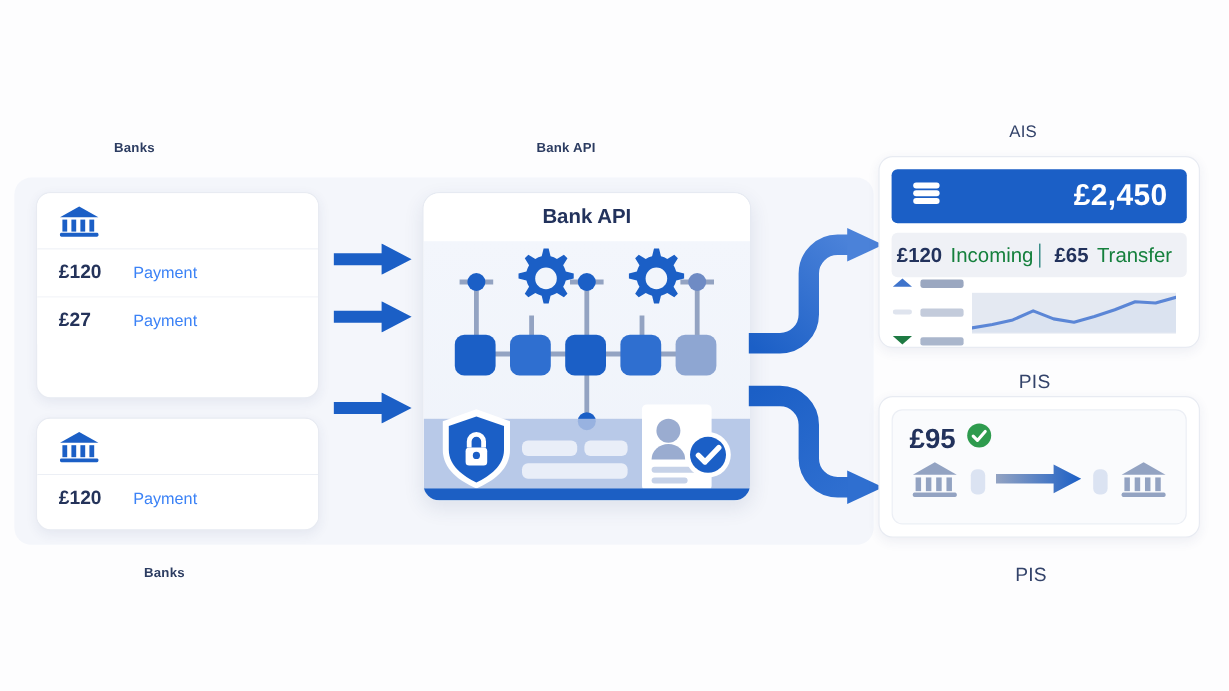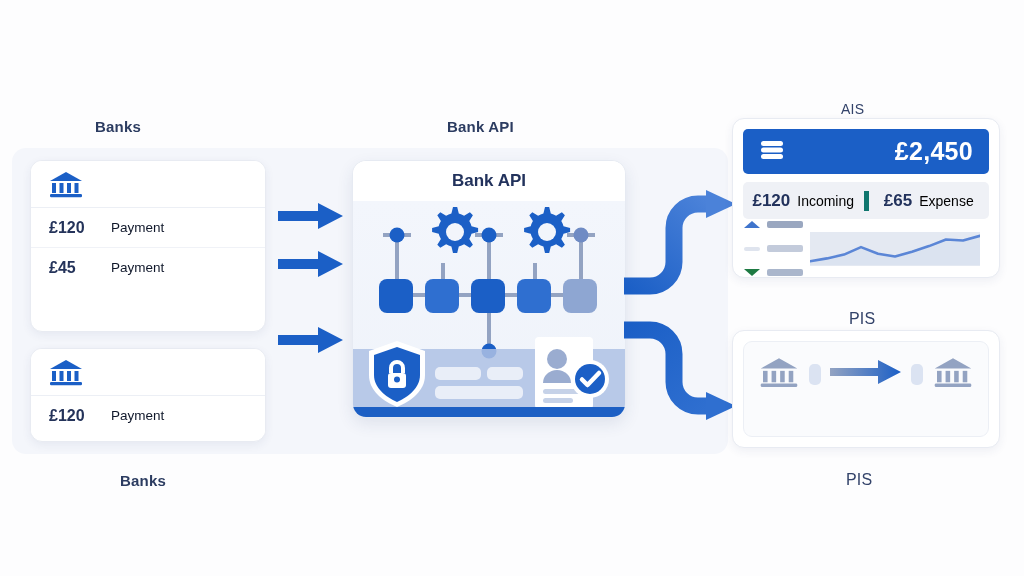--- a/index.html
+++ b/index.html
@@ -16,21 +16,21 @@
   .band{
     position:absolute;
     left:12px;top:148px;width:716px;height:306px;
     background:#f4f6fb;
     border-radius:14px;
   }
 
   
   .caption{
     position:absolute;
-    font-size:15px;
+    font-size:11px;
     font-weight:bold;
     color:#2c3c61;
     letter-spacing:.2px;
     white-space:nowrap;
   }
   .caption.light{font-weight:normal;color:#33436a;}
 
   
   .card{
     position:absolute;
@@ -56,21 +56,21 @@
     padding-left:18px;
     border-bottom:1px solid #f0f2f7;
     background:#fff;
   }
   .txn-row:last-child{border-bottom:none;}
   .txn-amt{
     font-size:16px;font-weight:bold;color:#24335a;
     min-width:52px;
   }
   .txn-lbl{
-    font-size:13.5px;color:#0f172a;margin-left:10px;
+    font-size:13.5px;color:#3b82f6;margin-left:10px;
   }
 
   
   .bankglyph{display:block;}
 
   
   .sarrow{position:absolute;}
 
   
   .apicard{
@@ -94,42 +94,42 @@
   .api-foot{
     position:absolute;left:0;right:0;bottom:0;height:10px;
     background:#1c5fc4;
   }
 
   
   .curve{position:absolute;left:622px;}
 
   
   .aiscard{
-    left:732px;top:118px;width:268px;height:160px;
+    left:732px;top:130px;width:268px;height:160px;
     padding:10px;
     box-sizing:border-box;
   }
   .ais-bar{
     height:45px;background:#1b5fc6;border-radius:5px;
     display:flex;align-items:center;justify-content:space-between;
     padding:0 16px;box-sizing:border-box;
   }
   .ais-bal{
     color:#fff;font-size:25px;font-weight:bold;letter-spacing:.3px;
   }
   .ais-stats{
     margin-top:8px;height:37px;background:#eff1f6;border-radius:5px;
     display:flex;align-items:center;
   }
   .ais-stat{
     flex:1;display:flex;align-items:baseline;justify-content:center;
   }
-  .ais-stat + .ais-stat{border-left:5px solid #0f766e;}
+  .ais-stat + .ais-stat{border-left:1px solid #0f766e;}
   .ais-stat .v{font-size:17px;font-weight:bold;color:#22325c;}
-  .ais-stat .k{font-size:14px;color:#000000;margin-left:7px;}
+  .ais-stat .k{font-size:17px;color:#15803d;margin-left:7px;}
   .ais-chart{
     margin-top:8px;height:42px;display:flex;align-items:center;gap:7px;
   }
   .leg{display:flex;flex-direction:column;gap:6px;}
   .legrow{display:flex;align-items:center;gap:6px;}
   .legbar{width:36px;height:7px;border-radius:2px;background:#9aa7c0;}
   .legbar.l2{background:#c3cbdb;}
   .legbar.l3{background:#aab6cc;}
 
   
@@ -178,21 +178,21 @@
           <rect x="25.5" y="13" width="4" height="10" fill="#1b5fc6"></rect>
           <rect x="1" y="24" width="32" height="3.2" rx="1.2" fill="#1b5fc6"></rect>
         </svg>
       </span>
     </div>
     <div class="txn-row">
       <span class="txn-amt">£120</span>
       <span class="txn-lbl">Payment</span>
     </div>
     <div class="txn-row">
-      <span class="txn-amt">£45</span>
+      <span class="txn-amt">£27</span>
       <span class="txn-lbl">Payment</span>
     </div>
   </div>
 
   <div class="card bankcard" style="top:348px;width:234px;height:92px;">
     <div class="bank-head">
       <span>
         <svg class="bankglyph" width="34" height="28" viewBox="0 0 34 28">
           <polygon points="17,2 33,11 1,11" fill="#1b5fc6"></polygon>
           <rect x="3" y="13" width="4" height="10" fill="#1b5fc6"></rect>
@@ -323,21 +323,21 @@
       <span class="ais-bal">£2,450</span>
     </div>
 
     <div class="ais-stats">
       <div class="ais-stat">
         <span class="v">£120</span>
         <span class="k">Incoming</span>
       </div>
       <div class="ais-stat">
         <span class="v">£65</span>
-        <span class="k">Expense</span>
+        <span class="k">Transfer</span>
       </div>
     </div>
 
     <div class="ais-chart">
       <div class="leg">
         <div class="legrow">
           <span>
             <svg width="18" height="9" viewBox="0 0 18 9">
                 <path d="M1 8 L9 1 L17 8 Z" fill="#3f74cc"></path>
               </svg>
@@ -364,20 +364,29 @@
       <svg id="ais-line-chart" width="170" height="40" viewBox="0 0 170 40">
         <rect x="0" y="4" width="170" height="34" fill="#e4e9f2"></rect>
         <path id="chart-area" fill="#dbe3f0" d="M0.0 33.2 L17.0 30.4 L34.0 26.6 L51.0 19.1 L68.0 25.7 L85.0 28.5 L102.0 23.8 L119.0 18.1 L136.0 11.5 L153.0 12.5 L170.0 7.8 L170 37 L0 37 Z"></path>
         <path id="chart-line" fill="none" stroke="#5b86d6" stroke-width="2.6" stroke-linejoin="round" stroke-linecap="round" d="M0.0 33.2 L17.0 30.4 L34.0 26.6 L51.0 19.1 L68.0 25.7 L85.0 28.5 L102.0 23.8 L119.0 18.1 L136.0 11.5 L153.0 12.5 L170.0 7.8"></path>
       </svg>
     </div>
   </div>
 
   <div class="card piscard">
     <div class="pis-inner">
+      <div class="pis-top">
+        <span class="pis-amt">£95</span>
+        <span>
+          <svg width="22" height="22" viewBox="0 0 22 22">
+            <circle cx="11" cy="11" r="10" fill="#2e9b4e"></circle>
+            <path d="M6 11.5 L9.5 15 L16 7.5" stroke="#ffffff" stroke-width="2.6" fill="none" stroke-linecap="round" stroke-linejoin="round"></path>
+          </svg>
+        </span>
+      </div>
       <div class="pis-flow">
         <span>
           <svg width="42" height="32" viewBox="0 0 34 28">
             <polygon points="17,2 33,11 1,11" fill="#93a3c2"></polygon>
             <rect x="3" y="13" width="4" height="10" fill="#93a3c2"></rect>
             <rect x="10.5" y="13" width="4" height="10" fill="#93a3c2"></rect>
             <rect x="18" y="13" width="4" height="10" fill="#93a3c2"></rect>
             <rect x="25.5" y="13" width="4" height="10" fill="#93a3c2"></rect>
             <rect x="1" y="24" width="32" height="3.2" rx="1.2" fill="#93a3c2"></rect>
           </svg>

